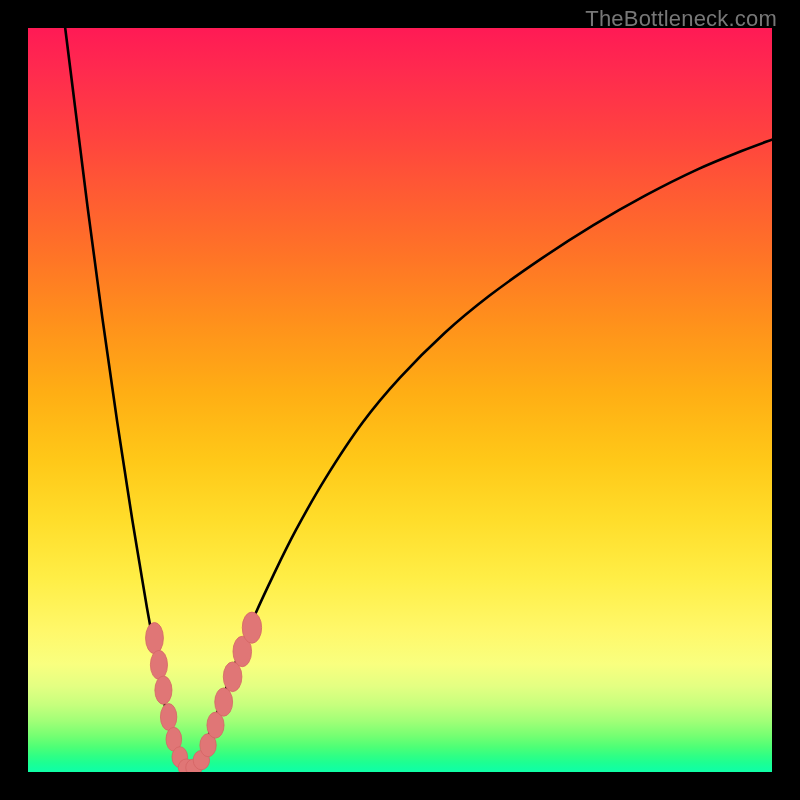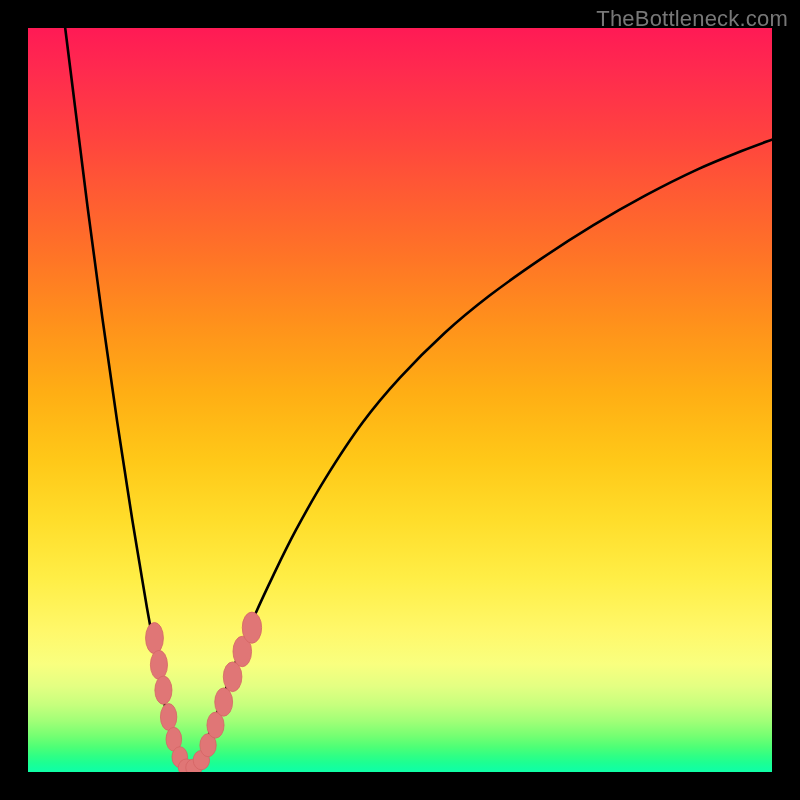--- a/index.html
+++ b/index.html
@@ -61,21 +61,21 @@
   .curve-svg {
     position: absolute;
     left: 0;
     top: 0;
     width: 744px;
     height: 744px;
   }
   .watermark {
     position: absolute;
     top: 6px;
-    right: 12px;
+    right: 23px;
     color: #777;
     font-size: 22px;
     letter-spacing: 0.2px;
     font-weight: 500;
   }
 </style>
 </head>
 <body>
 
 <div class="frame">

